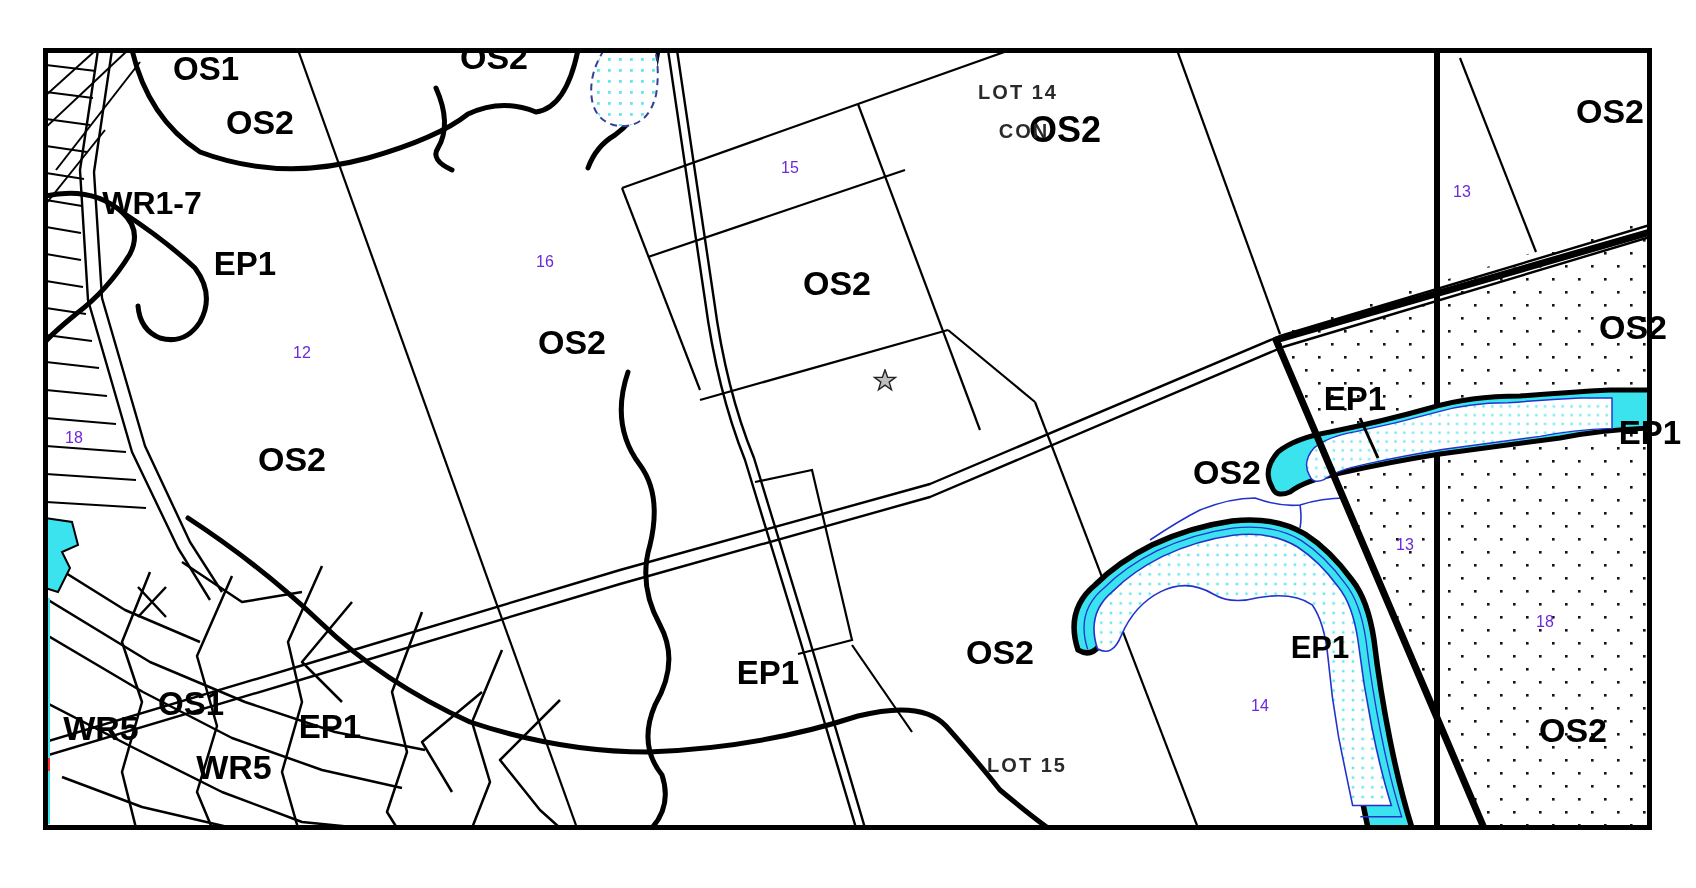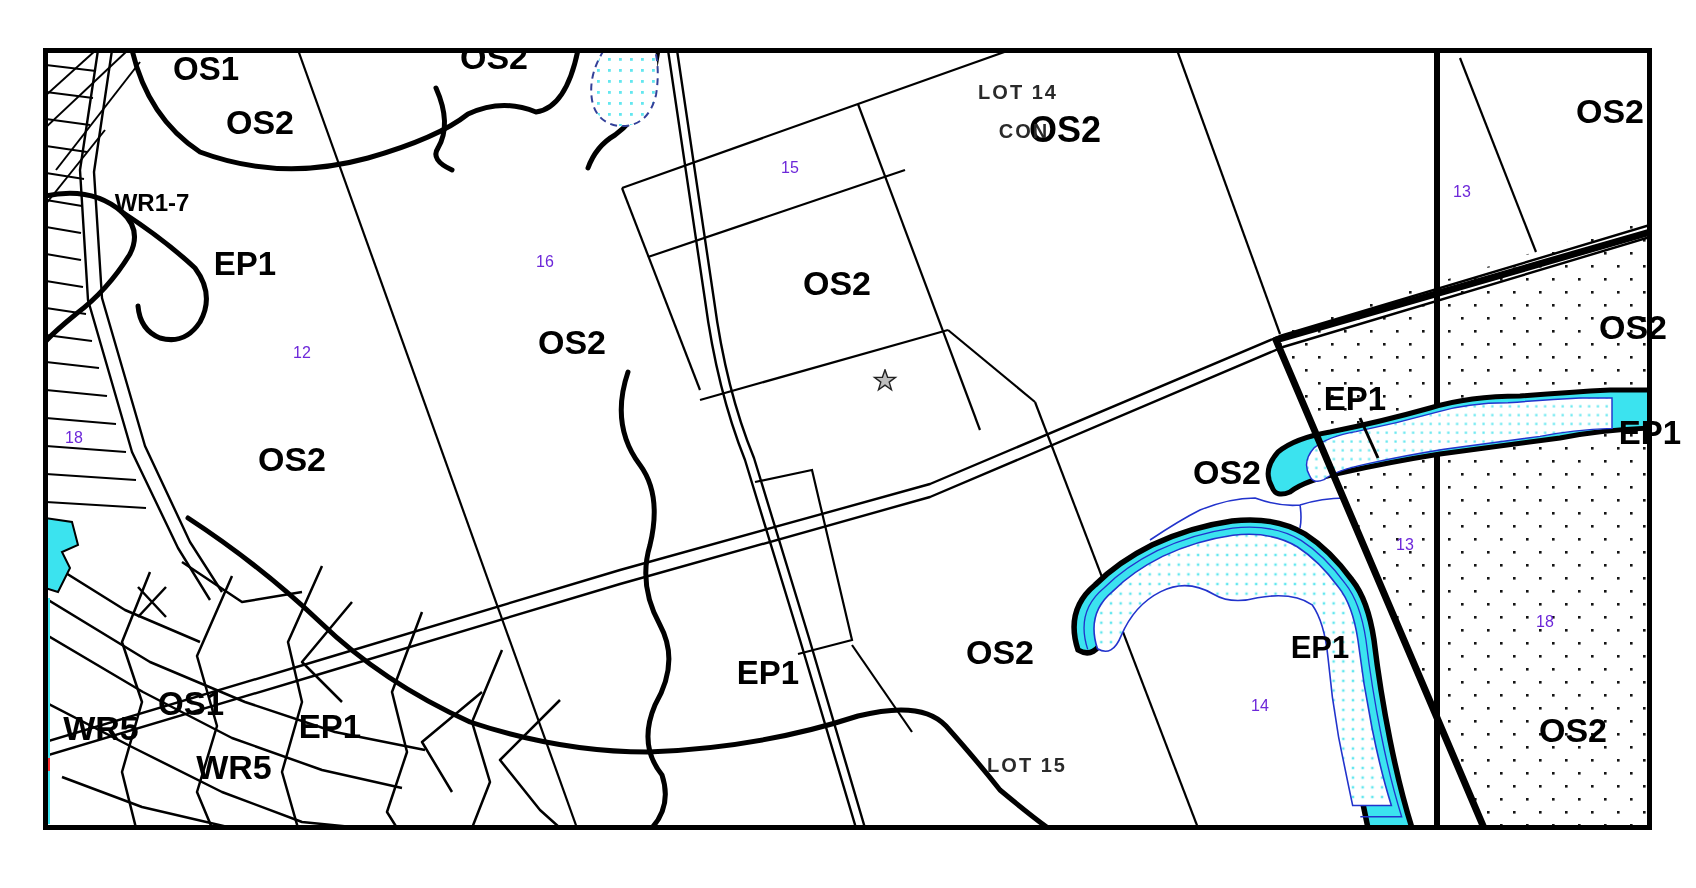--- a/index.html
+++ b/index.html
@@ -153,21 +153,21 @@
 
   <div class="label-clip" id="labels">
     <div class="star-marker" style="left: 827px; top: 319px;">
       <svg width="26" height="24" viewBox="0 0 26 24">
         <polygon points="13,0.8 15.6,8.2 23.5,8.4 17.2,13.1 19.5,20.8 13,16.2 6.5,20.8 8.8,13.1 2.5,8.4 10.4,8.2" style="fill:var(--star-fill,#BEBEBE)" stroke="#222" stroke-width="1.4"></polygon>
       </svg>
     </div>
   <div class="zone-label" style="left: 161px; top: 18px; font-size: 33px;">OS1</div>
       <div class="zone-label" style="left: 215px; top: 72px; font-size: 34px;">OS2</div>
       <div class="zone-label" style="left: 449px; top: 7px; font-size: 34px;">OS2</div>
-      <div class="zone-label" style="left: 107px; top: 153px; font-size: 24px;">WR1-7</div>
+      <div class="zone-label" style="left: 107px; top: 153px; font-size: 32px;">WR1-7</div>
       <div class="zone-label" style="left: 200px; top: 213px; font-size: 33px;">EP1</div>
       <div class="zone-label" style="left: 527px; top: 292px; font-size: 34px;">OS2</div>
       <div class="zone-label" style="left: 247px; top: 409px; font-size: 34px;">OS2</div>
       <div class="zone-label" style="left: 792px; top: 233px; font-size: 34px;">OS2</div>
       <div class="zone-label" style="left: 1020px; top: 80px; font-size: 36px;">OS2</div>
       <div class="zone-label" style="left: 1565px; top: 61px; font-size: 34px;">OS2</div>
       <div class="zone-label" style="left: 1588px; top: 277px; font-size: 34px;">OS2</div>
       <div class="zone-label" style="left: 1310px; top: 348px; font-size: 33px;">EP1</div>
       <div class="zone-label" style="left: 1605px; top: 382px; font-size: 33px;">EP1</div>
       <div class="zone-label" style="left: 1182px; top: 422px; font-size: 34px;">OS2</div>

